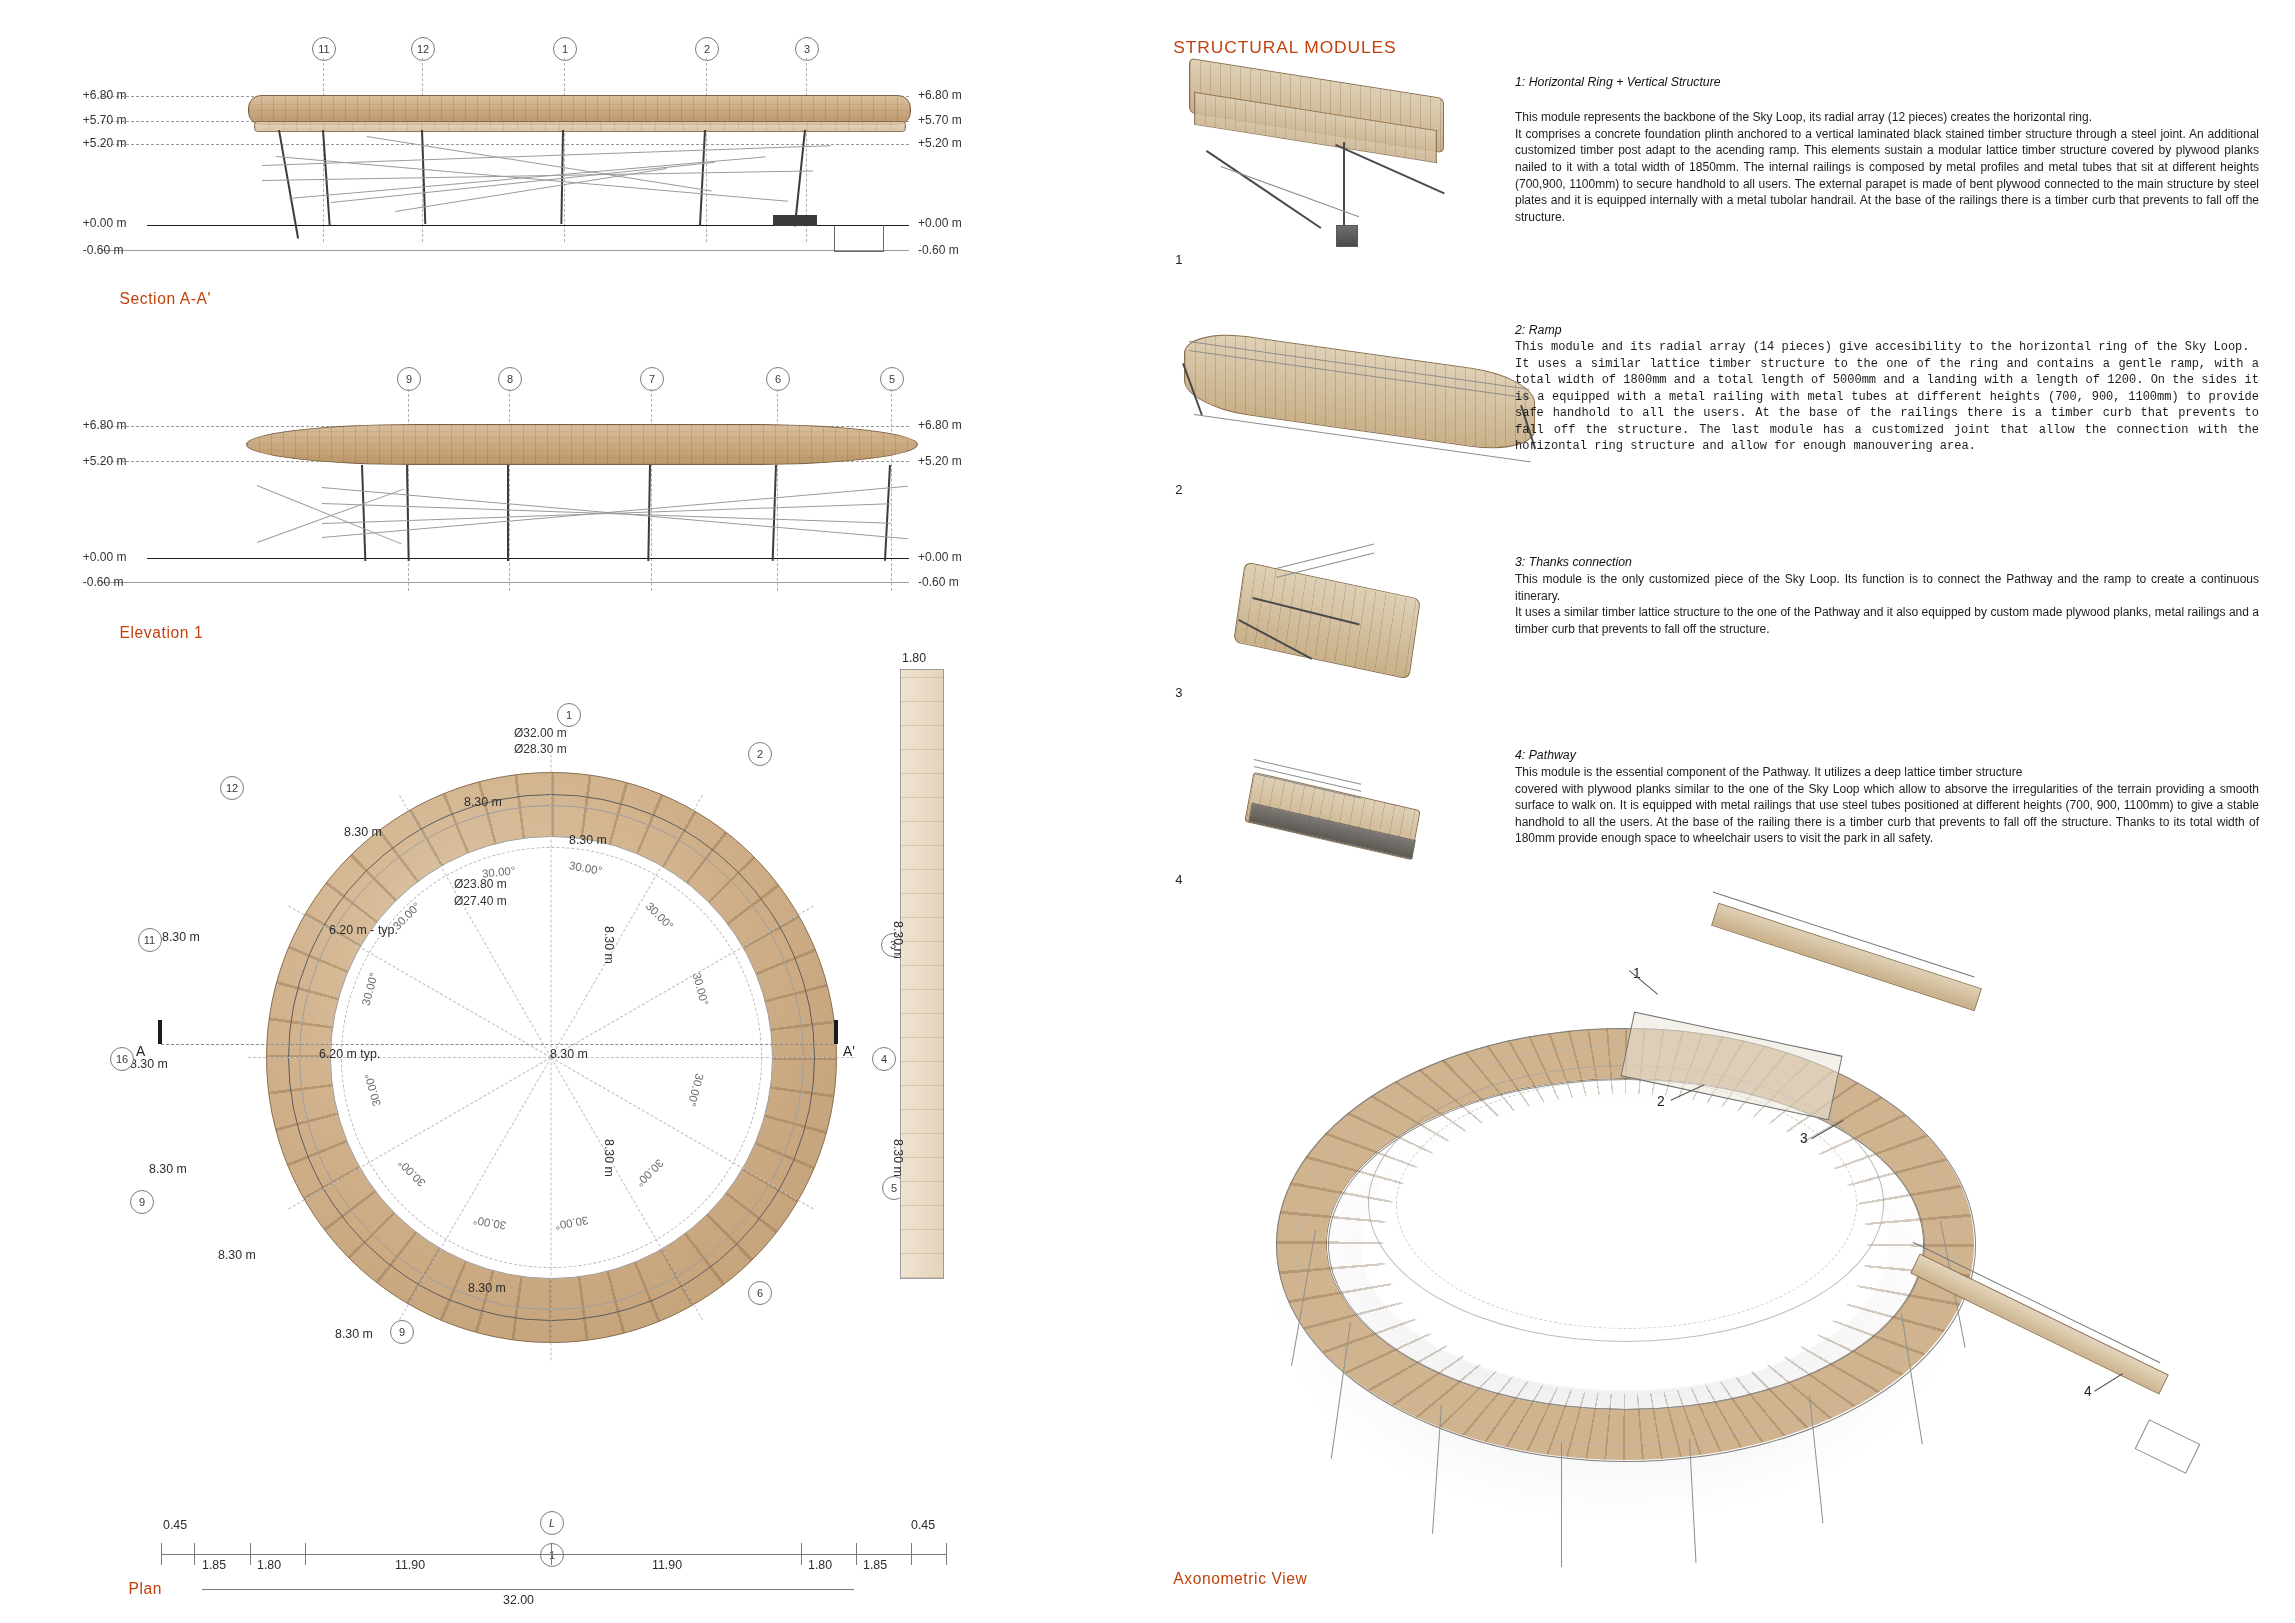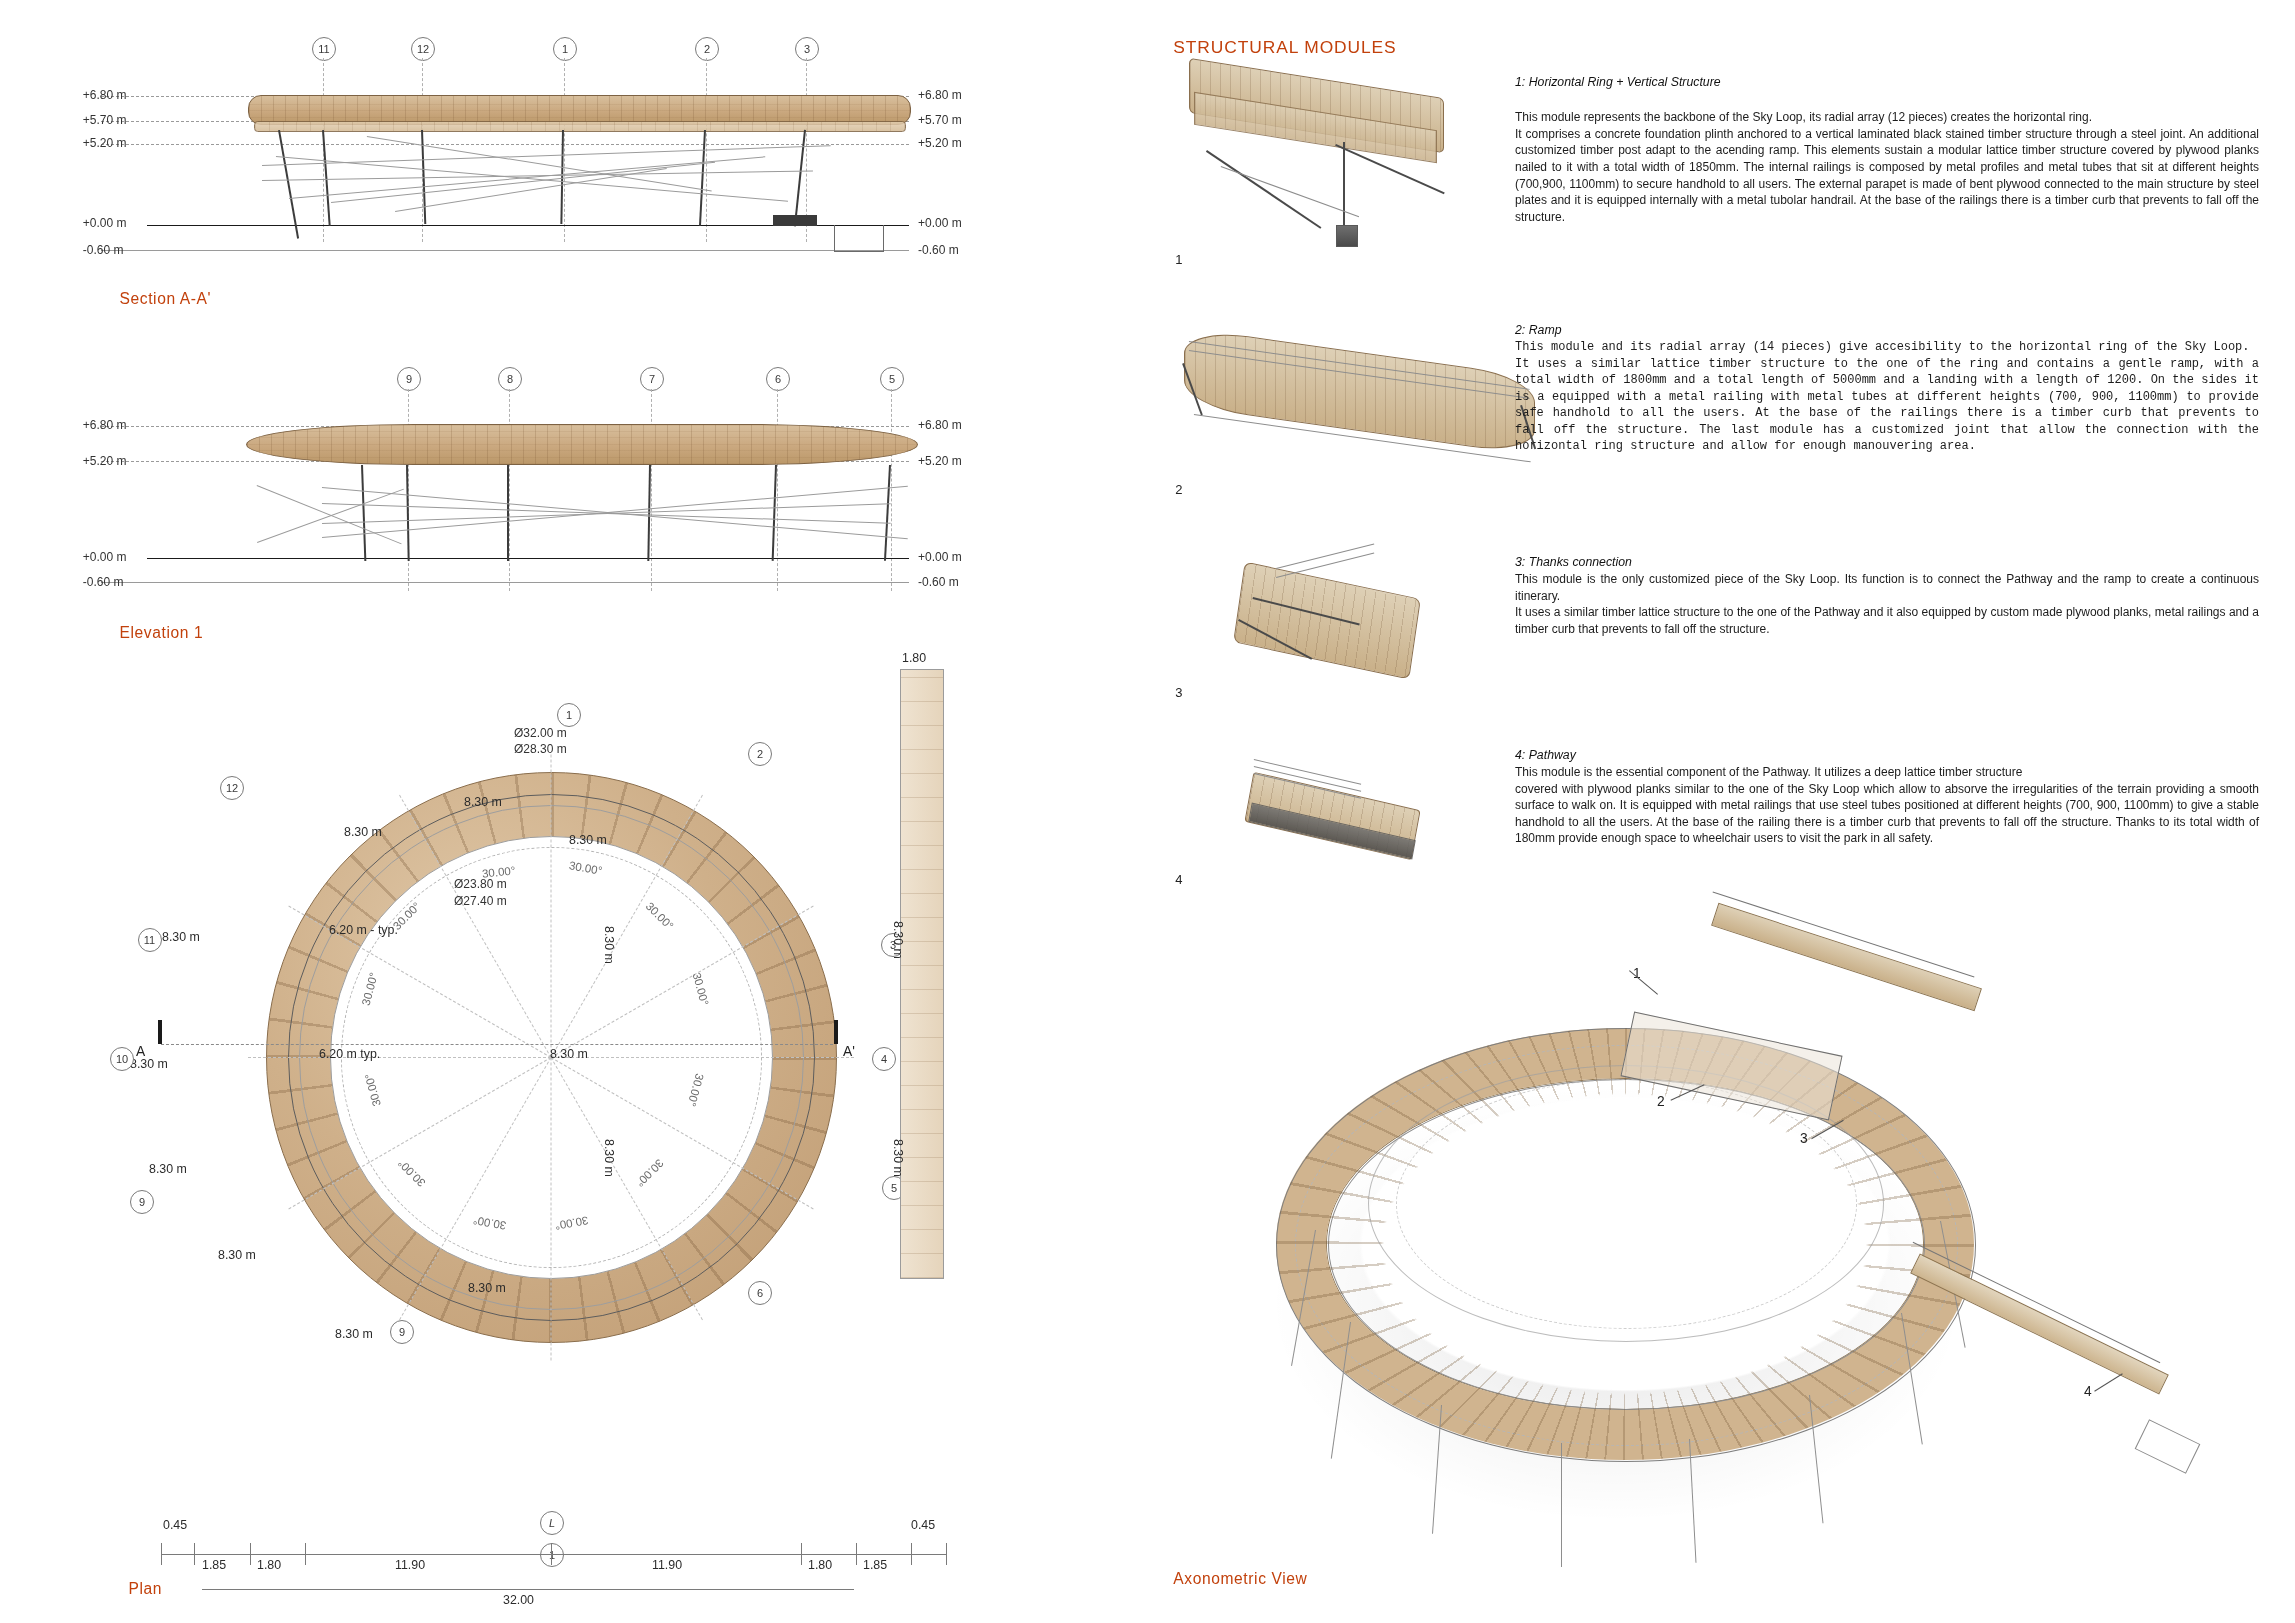--- a/index.html
+++ b/index.html
@@ -363,21 +363,21 @@
     <div class="bubble" style="left:772px; top:496px;">
         <span>5</span>
       </div>
     <div class="bubble" style="left:638px; top:601px;">
         <span>6</span>
       </div>
     <div class="bubble" style="left:20px; top:510px;">
         <span>9</span>
       </div>
     <div class="bubble" style="left:0px; top:367px;">
-        <span>10</span>
+        <span>16</span>
       </div>
     <div class="bubble" style="left:27.5px; top:248px;">
         <span>11</span>
       </div>
     <div class="bubble" style="left:110px; top:96px;">
         <span>12</span>
       </div>
     <div class="bubble" style="left:280px; top:640px;">
         <span>9</span>
       </div>

